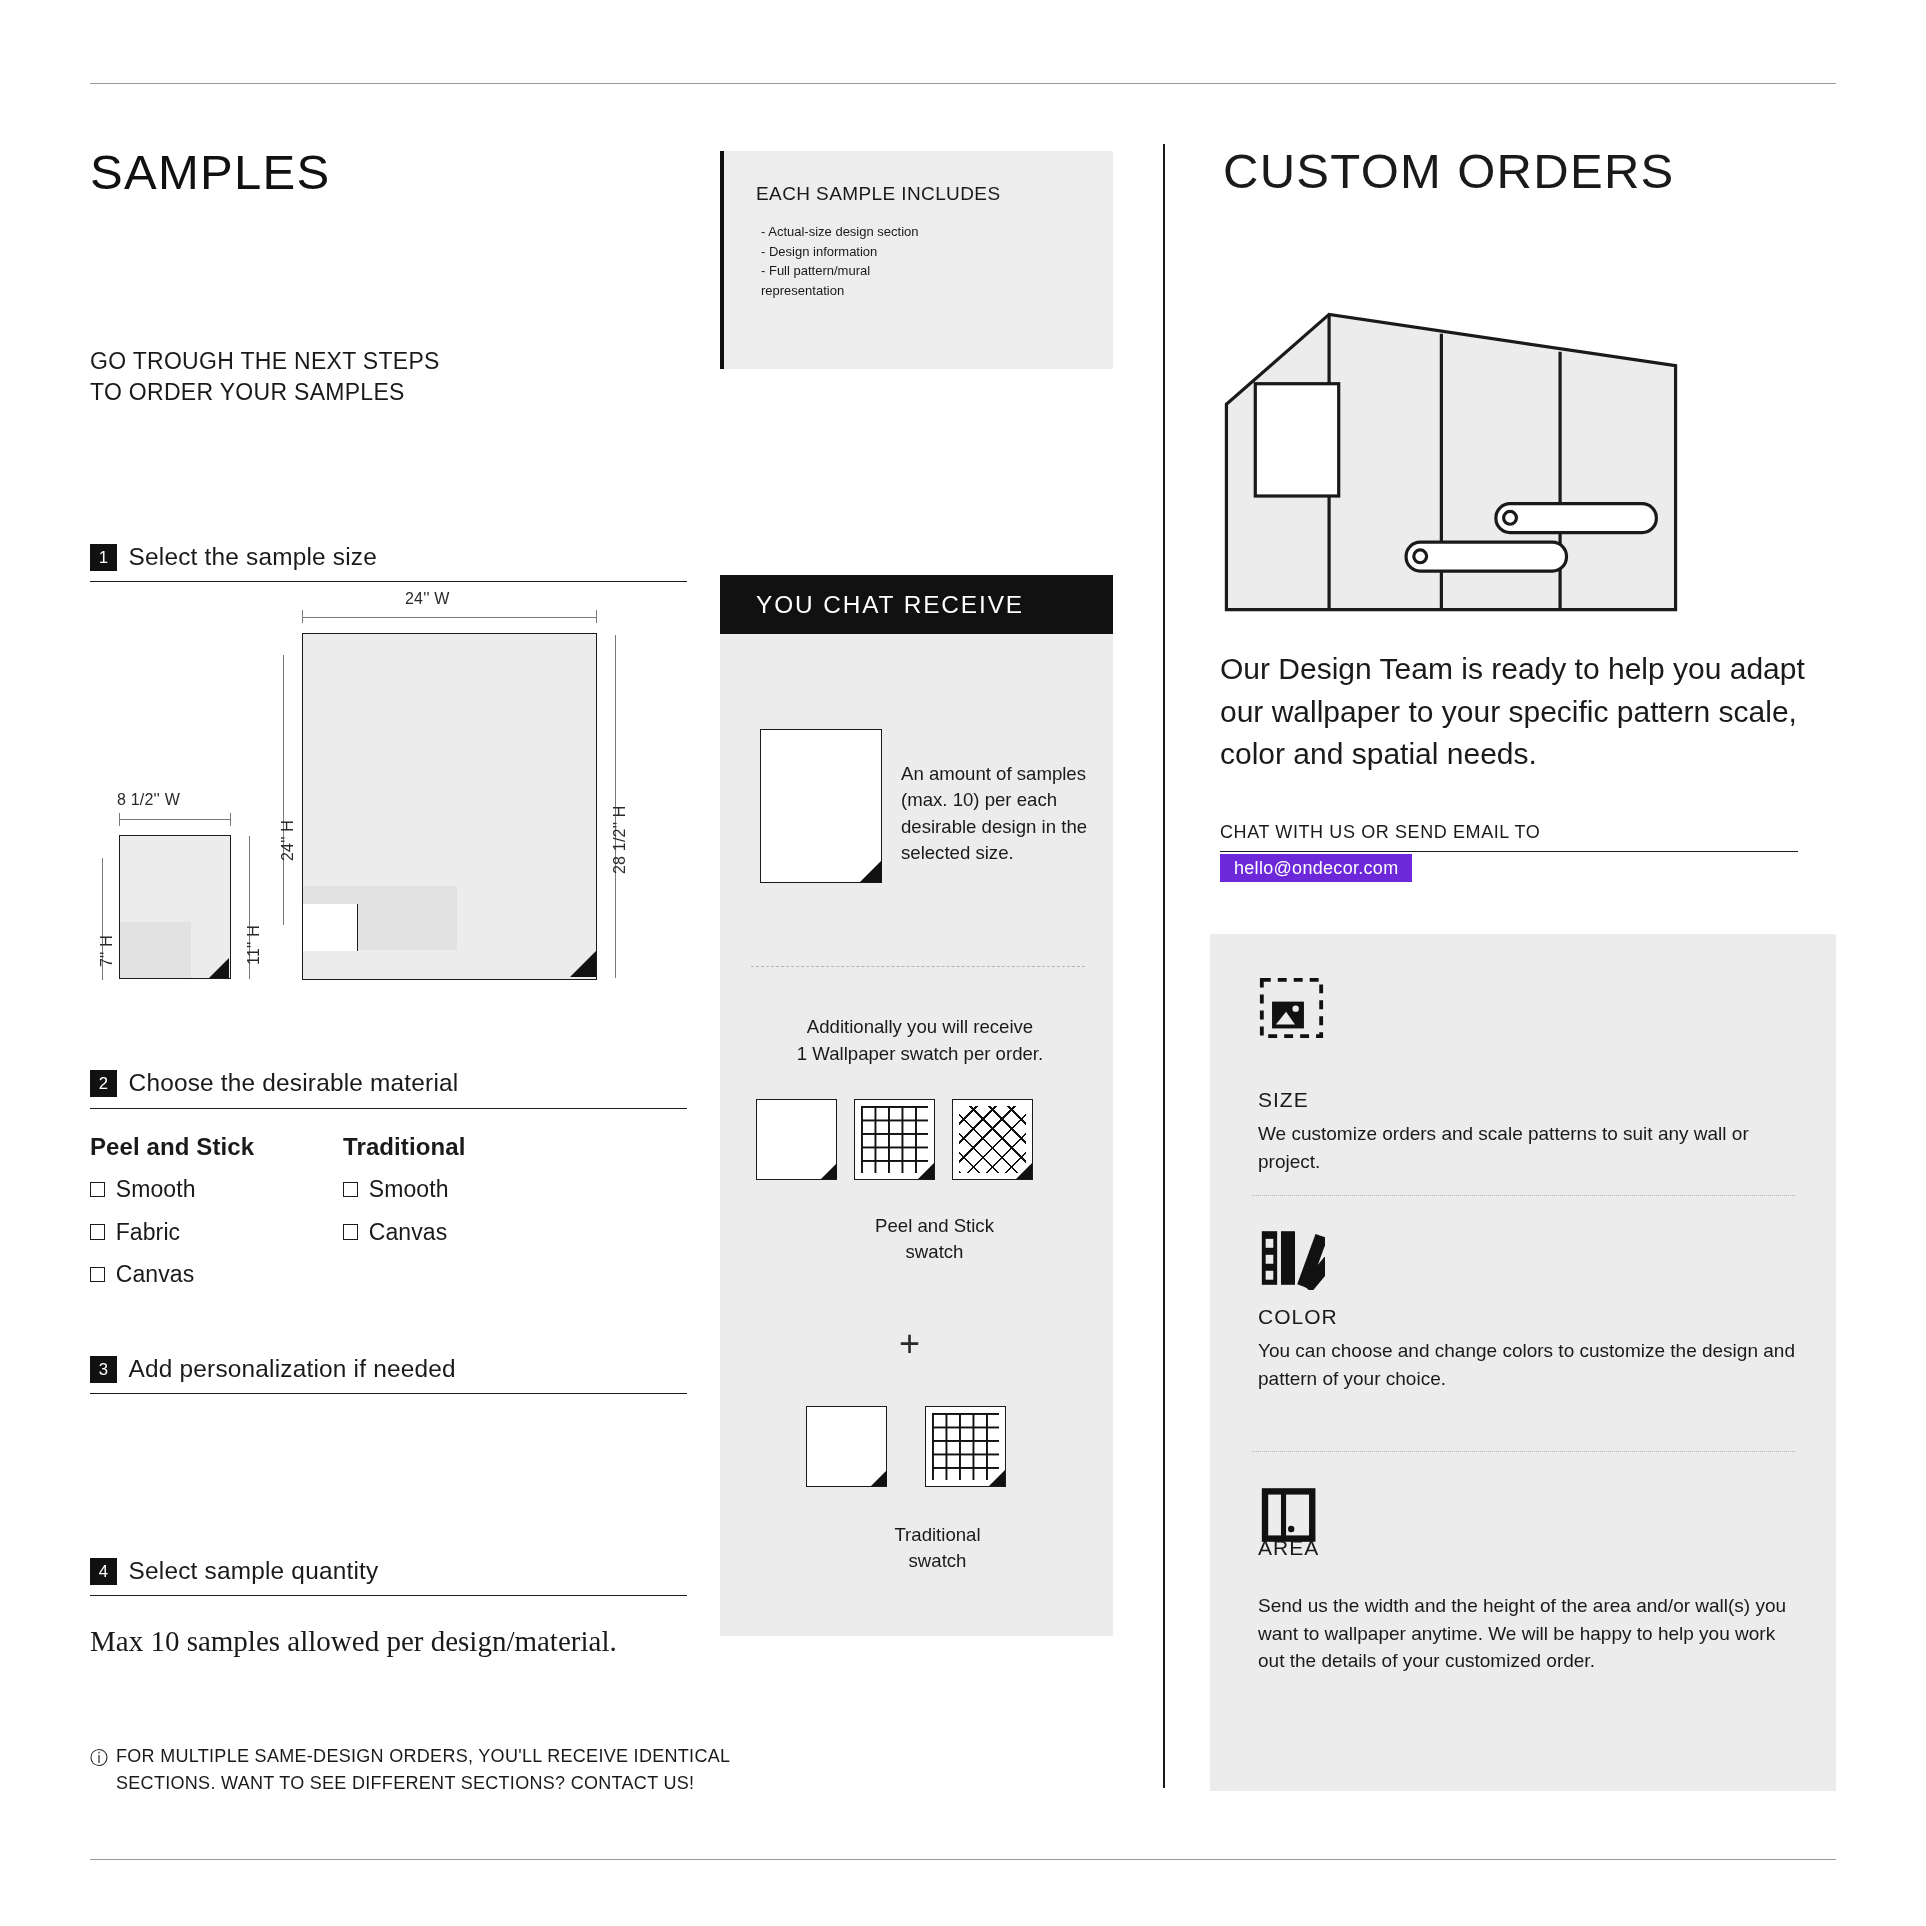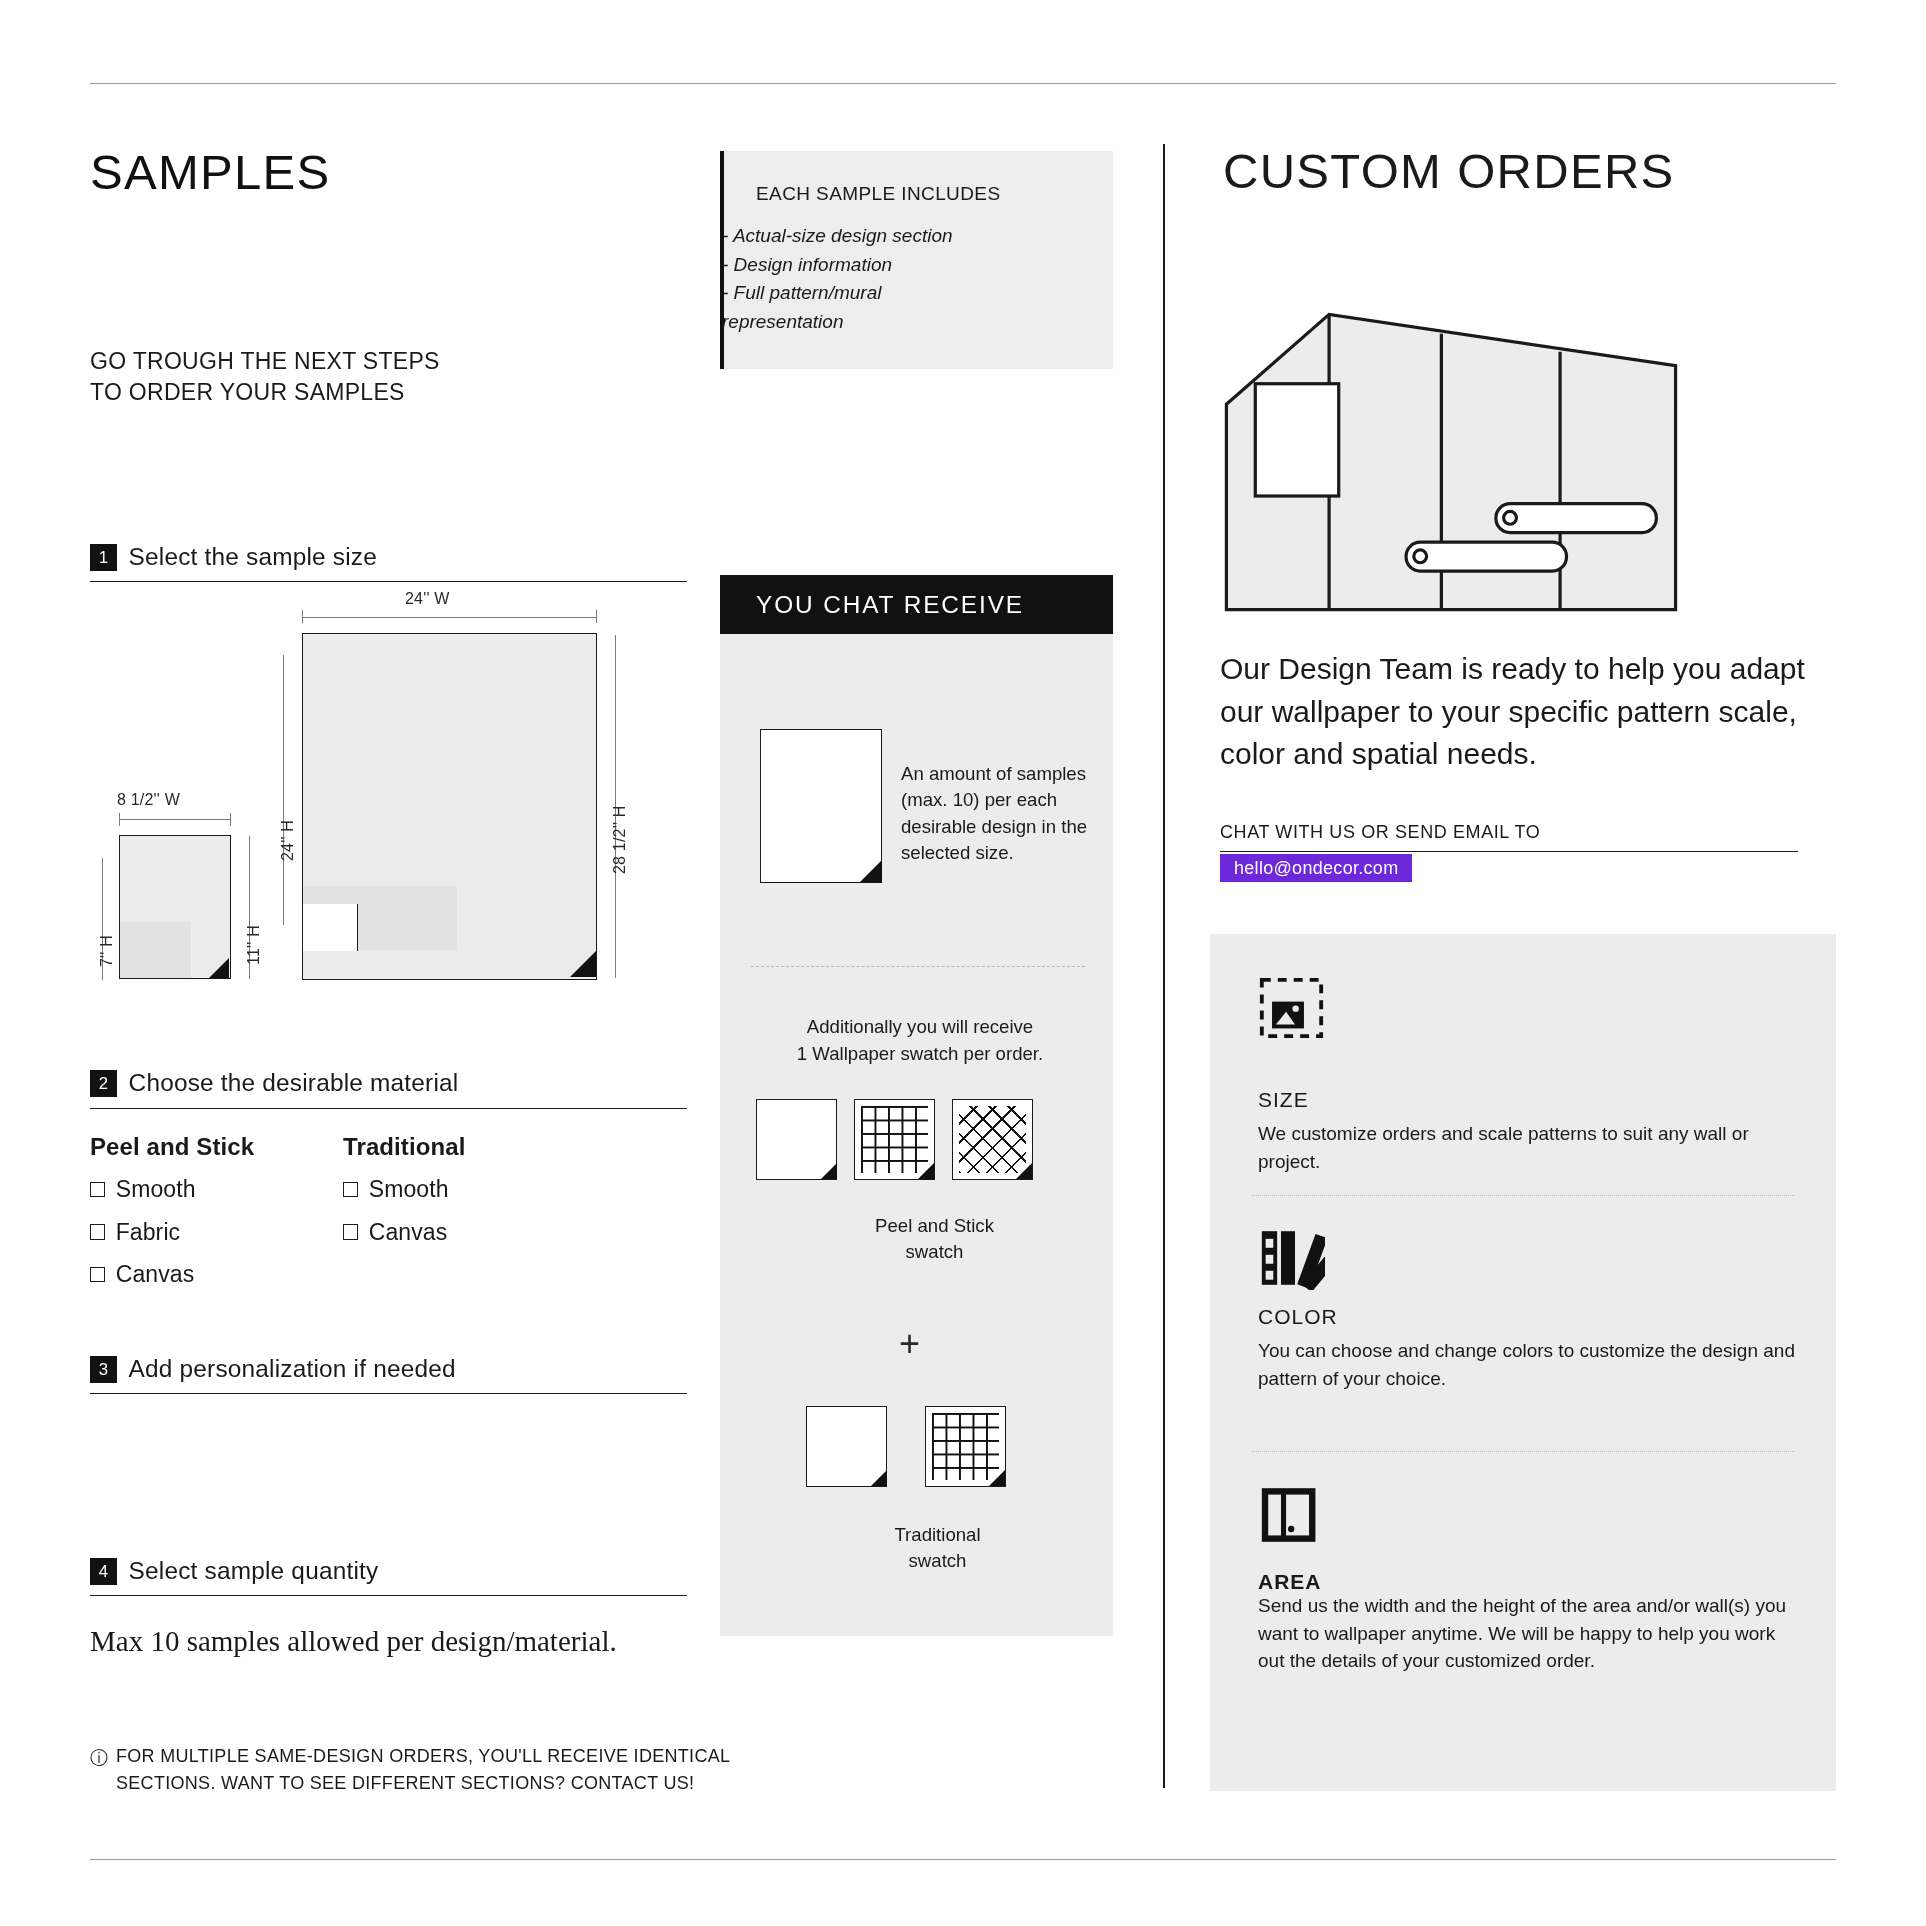--- a/index.html
+++ b/index.html
@@ -30,21 +30,21 @@
     margin-top:44px;
   }
 
   
   .includes-box {
     position:absolute; left:720px; top:151px; width:393px; height:218px;
     background:#ededed;
   }
   .includes-bar { position:absolute; left:720px; top:151px; width:3.9px; height:218px; background:#111; }
   .includes-title { position:absolute; left:756px; top:183px; font-size:19px; letter-spacing:0.4px; font-weight:400; }
-  .includes-list { position:absolute; left:722px; top:222px; width:334px; font-size:19px; line-height:1.5;font-style:italic; }
+  .includes-list { position:absolute; left:761px; top:222px; width:334px; font-size:13px; line-height:1.5; }
   .includes-list div { white-space:nowrap; }
 
   
   .step { position:absolute; }
   .step-num {
     display:inline-block; width:27px; height:27px; background:#111; color:#fff;
     font-size:16.7px; line-height:27px; text-align:center; vertical-align:middle; font-weight:400;
   }
   .step-label { display:inline-block; font-size:24.4px; margin-left:11.6px; vertical-align:middle; letter-spacing:0.2px;}
   .step-underline { position:absolute; height:1.3px; background:#1a1a1a; }
@@ -372,17 +372,17 @@
   <div class="f-div" style="top:1451px;"></div>
 
   <div class="f-icon" style="left:1258px; top:1483px;">
     <svg width="67" height="64" viewBox="0 0 105 100">
       <rect x="6" y="8" width="84" height="84" fill="#111"></rect>
       <rect x="16" y="18" width="20" height="64" fill="#ececec"></rect>
       <rect x="44" y="18" width="36" height="64" fill="#ececec"></rect>
       <circle cx="52" cy="72" r="5" fill="#111"></circle>
     </svg>
   </div>
-  <div class="f-title" style="left:1258px; top:1570px;font-weight:bold;">AREA</div>
+  <div class="f-title" style="left:1258px; top:1536px;">AREA</div>
   <div class="f-body" style="left:1258px; top:1592px;">Send us the width and the height of the area and/or wall(s) you want to wallpaper anytime. We will be happy to help you work out the details of your customized order.</div>
 
 </div>
 
 
 </body></html>

